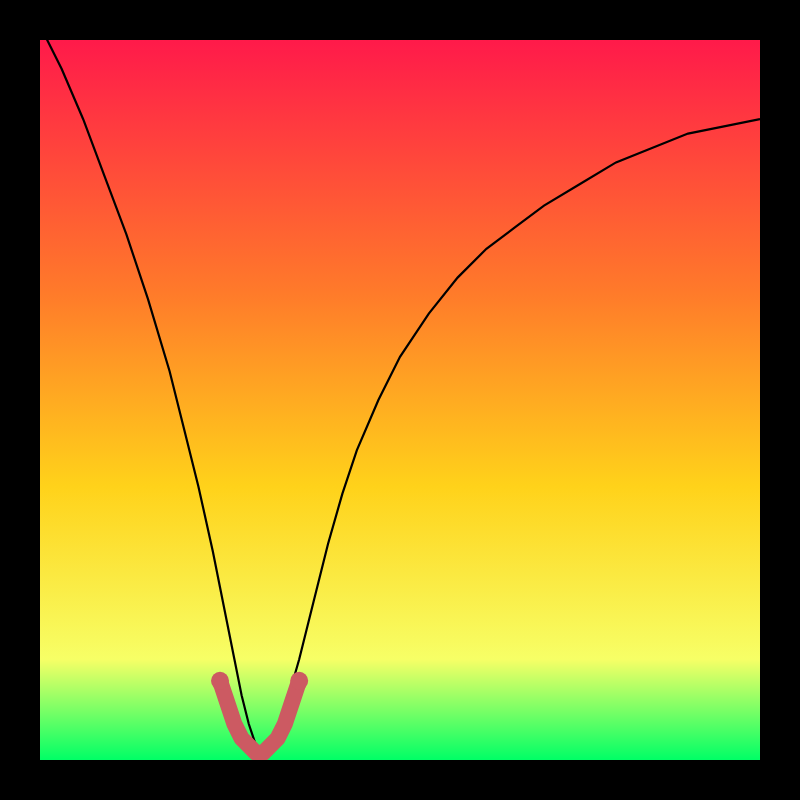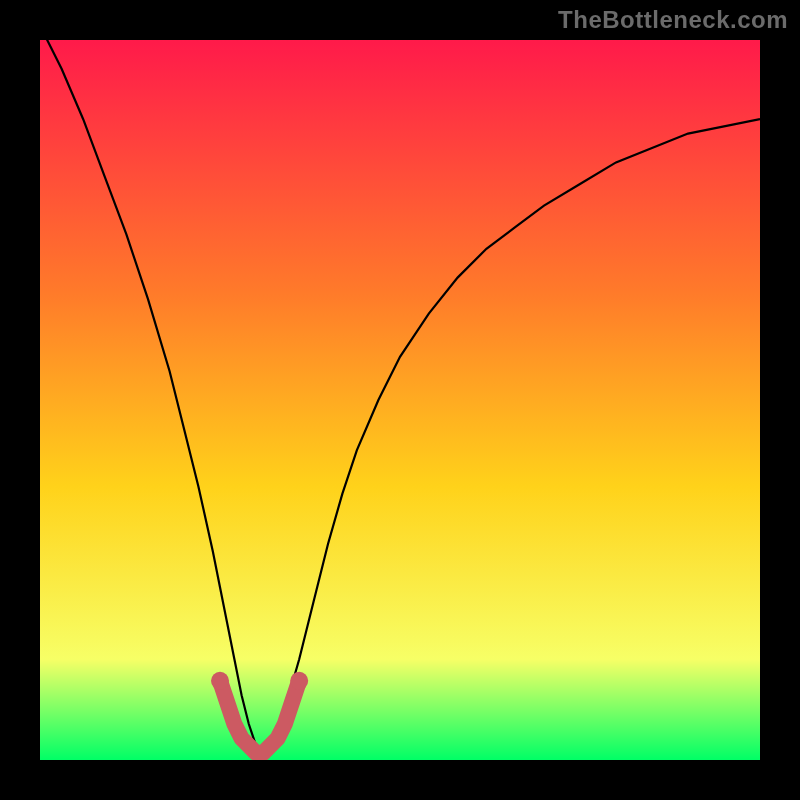--- a/index.html
+++ b/index.html
@@ -59,14 +59,13 @@
       </defs>
       <rect x="0" y="0" width="720" height="720" fill="url(#bg)"></rect>
       <path id="curve-path" fill="none" stroke="#000000" stroke-width="2.2" d="M0.0,-14.4 L21.6,28.8 L43.2,79.2 L64.8,136.8 L86.4,194.4 L108.0,259.2 L129.6,331.2 L144.0,388.8 L158.4,446.4 L172.8,511.2 L180.0,547.2 L187.2,583.2 L194.4,619.2 L201.6,655.2 L208.8,684.0 L216.0,705.6 L223.2,712.8 L230.4,712.8 L237.6,698.4 L244.8,669.6 L259.2,619.2 L273.6,561.6 L288.0,504.0 L302.4,453.6 L316.8,410.4 L338.4,360.0 L360.0,316.8 L388.8,273.6 L417.6,237.6 L446.4,208.8 L475.2,187.2 L504.0,165.6 L540.0,144.0 L576.0,122.4 L612.0,108.0 L648.0,93.6 L684.0,86.4 L720.0,79.2 "></path>
       <g id="markers">
           <path d="M180.0,640.8 L187.2,662.4 L194.4,684.0 L201.6,698.4 L208.8,705.6 L216.0,712.8 L223.2,712.8 L230.4,705.6 L237.6,698.4 L244.8,684.0 L252.0,662.4 L259.2,640.8 " fill="none" stroke="#cc5a62" stroke-width="16" stroke-linecap="round" stroke-linejoin="round"></path>
           <circle cx="180.0" cy="640.8" r="9" fill="#cc5a62"></circle>
           <circle cx="259.2" cy="640.8" r="9" fill="#cc5a62"></circle>
         </g>
     </svg>
   </div>
-  <div class="watermark">TheBottleneck.com</div>
 </div>
 
 </body></html>

